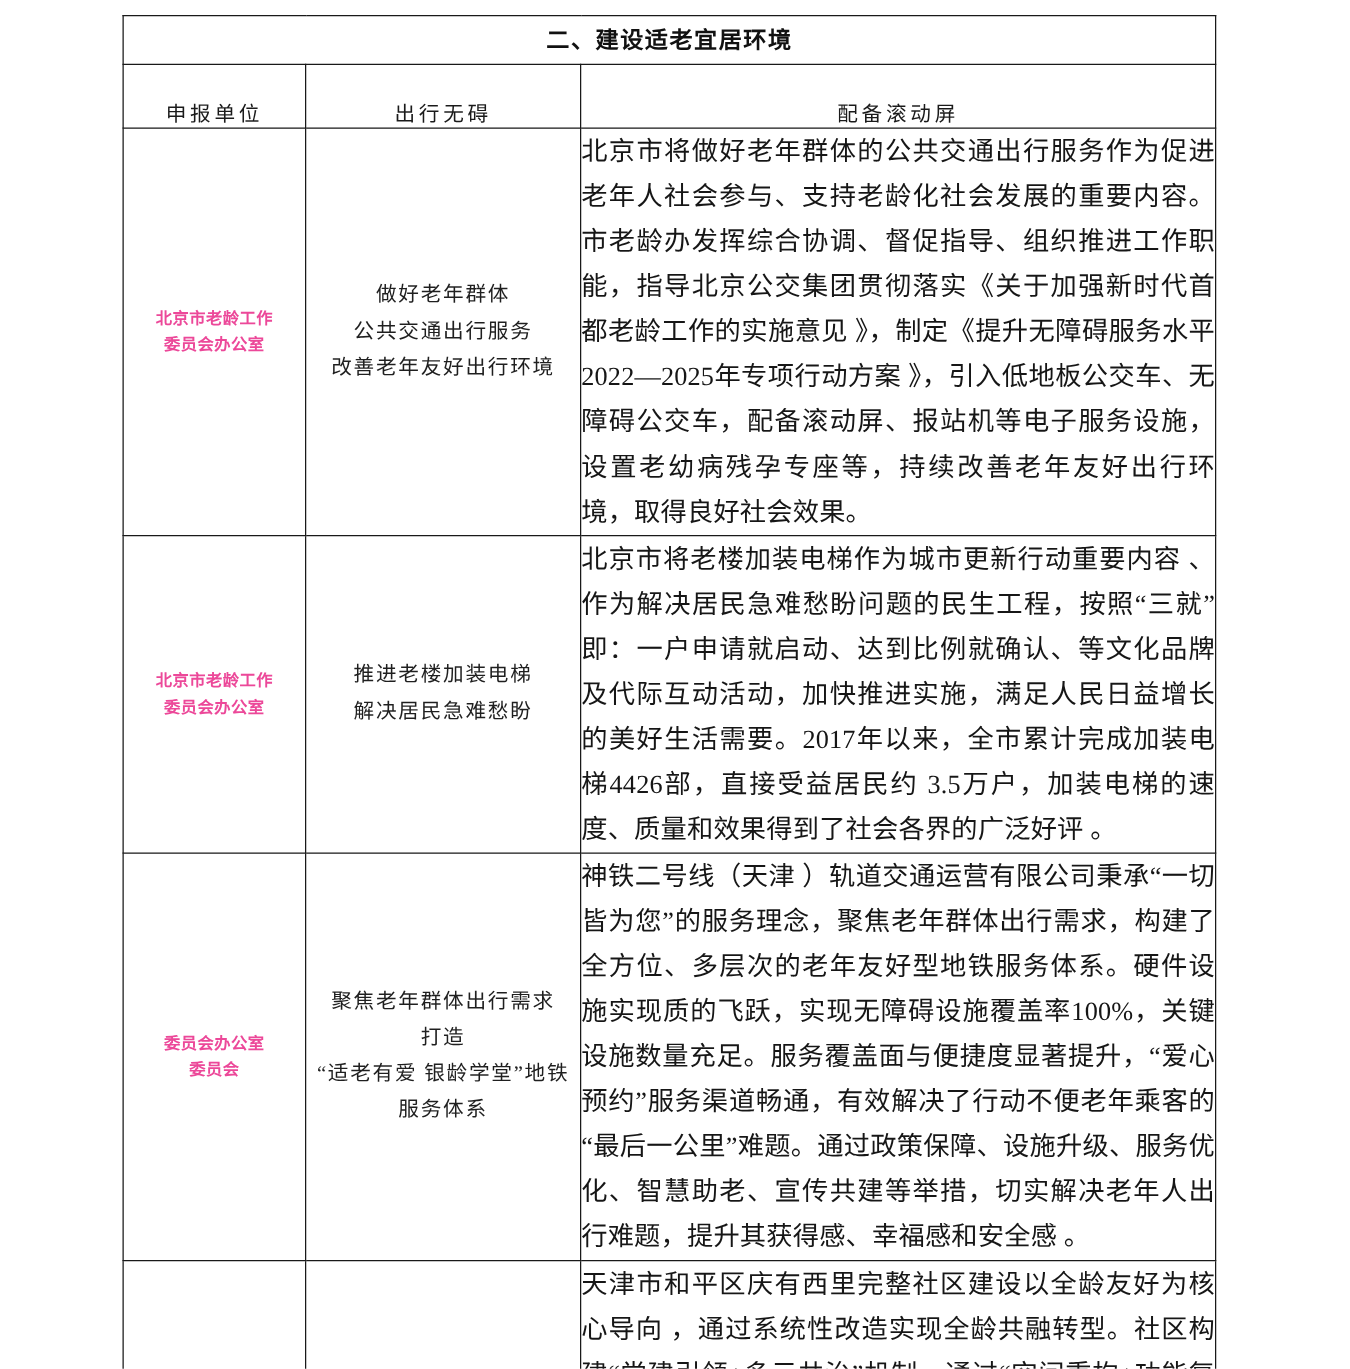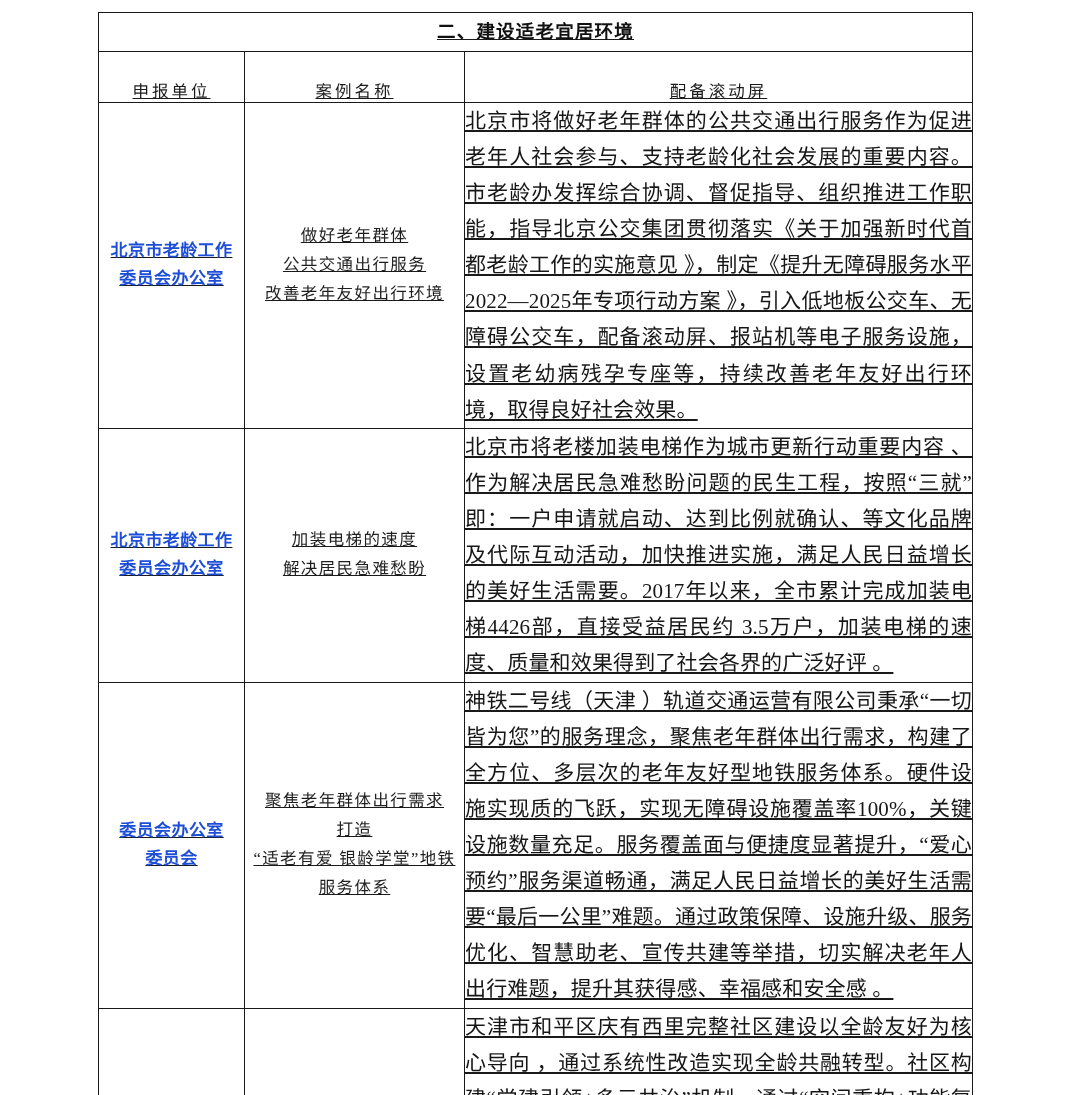--- a/index.html
+++ b/index.html
@@ -16,21 +16,20 @@
     overflow: hidden;
   }
 
   .page {
     position: relative;
     width: 1080px;
     height: 1095px;
     box-sizing: border-box;
     padding: 12px 108px 0 98px;
     background: #ffffff;
-    text-decoration: underline;
   }
 
   table.doc-table {
     width: 874px;
     border-collapse: collapse;
     table-layout: fixed;
     background: #ffffff;
   }
 
   table.doc-table td {
@@ -77,24 +76,24 @@
 
   
   .cell-unit {
     text-align: center;
     vertical-align: middle;
     padding: 8px 6px;
   }
   .unit-text {
     font-family: "Liberation Sans", "DejaVu Sans", sans-serif;
     font-weight: bold;
-    font-size: 17px;
+    font-size: 13px;
     line-height: 1.65;
     letter-spacing: 0.4px;
-    color: #1d4ed8;
+    color: #ec4899;
     white-space: pre-line;
   }
 
   .cell-name {
     text-align: center;
     vertical-align: middle;
     padding: 8px 10px;
   }
   .name-text {
     font-family: "Liberation Serif", "DejaVu Serif", serif;
@@ -145,21 +144,21 @@
         <td class="section-title-cell" colspan="3">
           <div class="section-title">二、建设适老宜居环境</div>
         </td>
       </tr>
 
       <tr>
         <td class="header-cell">
           <div class="header-label">申报单位</div>
         </td>
         <td class="header-cell">
-          <div class="header-label">案例名称</div>
+          <div class="header-label">出行无碍</div>
         </td>
         <td class="header-cell">
           <div class="header-label">配备滚动屏</div>
         </td>
       </tr>
 
       <tr class="row-1">
         <td class="cell-unit">
           <div class="unit-text">北京市老龄工作
 委员会办公室</div>
@@ -173,41 +172,41 @@
           <div class="summary-text">北京市将做好老年群体的公共交通出行服务作为促进老年人社会参与、支持老龄化社会发展的重要内容。市老龄办发挥综合协调、督促指导、组织推进工作职能，指导北京公交集团贯彻落实《关于加强新时代首都老龄工作的实施意见 》，制定《提升无障碍服务水平 2022—2025年专项行动方案 》，引入低地板公交车、无障碍公交车，配备滚动屏、报站机等电子服务设施，设置老幼病残孕专座等，持续改善老年友好出行环境，取得良好社会效果。</div>
         </td>
       </tr>
 
       <tr class="row-2">
         <td class="cell-unit">
           <div class="unit-text">北京市老龄工作
 委员会办公室</div>
         </td>
         <td class="cell-name">
-          <div class="name-text">加装电梯的速度
+          <div class="name-text">推进老楼加装电梯
 解决居民急难愁盼</div>
         </td>
         <td class="cell-summary">
           <div class="summary-text">北京市将老楼加装电梯作为城市更新行动重要内容 、作为解决居民急难愁盼问题的民生工程，按照“三就”即：一户申请就启动、达到比例就确认、等文化品牌及代际互动活动，加快推进实施，满足人民日益增长的美好生活需要。2017年以来，全市累计完成加装电梯4426部，直接受益居民约 3.5万户，加装电梯的速度、质量和效果得到了社会各界的广泛好评 。</div>
         </td>
       </tr>
 
       <tr class="row-3">
         <td class="cell-unit">
           <div class="unit-text">委员会办公室
 委员会</div>
         </td>
         <td class="cell-name">
           <div class="name-text">聚焦老年群体出行需求
 打造
 “适老有爱  银龄学堂”地铁
 服务体系</div>
         </td>
         <td class="cell-summary">
-          <div class="summary-text">神铁二号线（天津 ）轨道交通运营有限公司秉承“一切皆为您”的服务理念，聚焦老年群体出行需求，构建了全方位、多层次的老年友好型地铁服务体系。硬件设施实现质的飞跃，实现无障碍设施覆盖率100%，关键设施数量充足。服务覆盖面与便捷度显著提升，“爱心预约”服务渠道畅通，满足人民日益增长的美好生活需要“最后一公里”难题。通过政策保障、设施升级、服务优化、智慧助老、宣传共建等举措，切实解决老年人出行难题，提升其获得感、幸福感和安全感 。</div>
+          <div class="summary-text">神铁二号线（天津 ）轨道交通运营有限公司秉承“一切皆为您”的服务理念，聚焦老年群体出行需求，构建了全方位、多层次的老年友好型地铁服务体系。硬件设施实现质的飞跃，实现无障碍设施覆盖率100%，关键设施数量充足。服务覆盖面与便捷度显著提升，“爱心预约”服务渠道畅通，有效解决了行动不便老年乘客的“最后一公里”难题。通过政策保障、设施升级、服务优化、智慧助老、宣传共建等举措，切实解决老年人出行难题，提升其获得感、幸福感和安全感 。</div>
         </td>
       </tr>
 
       <tr class="row-4">
         <td class="cell-unit">
           <div class="unit-text">天津市和平区
 住房和建设
 委员会</div>
         </td>
         <td class="cell-name">

